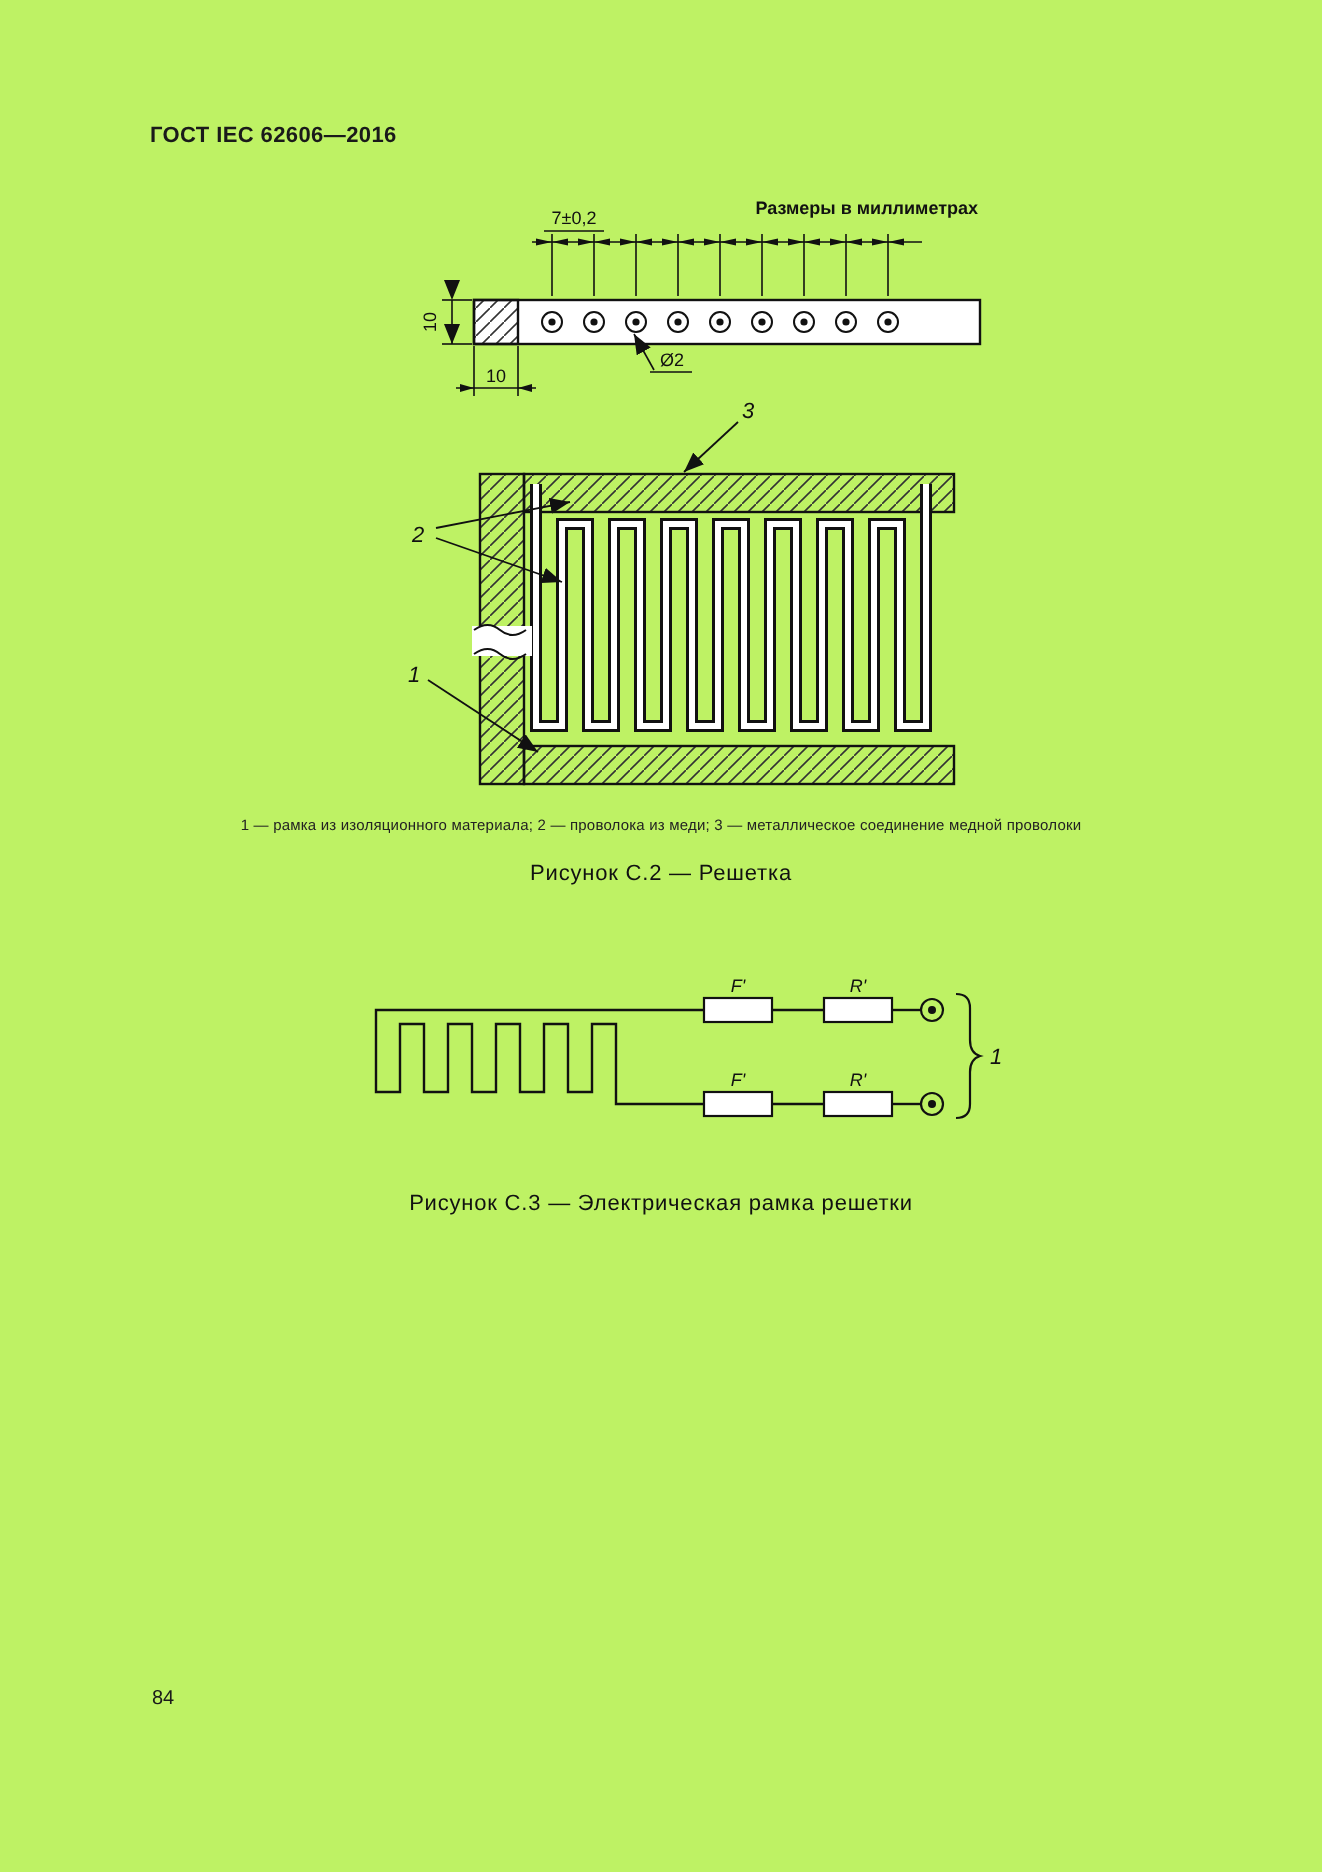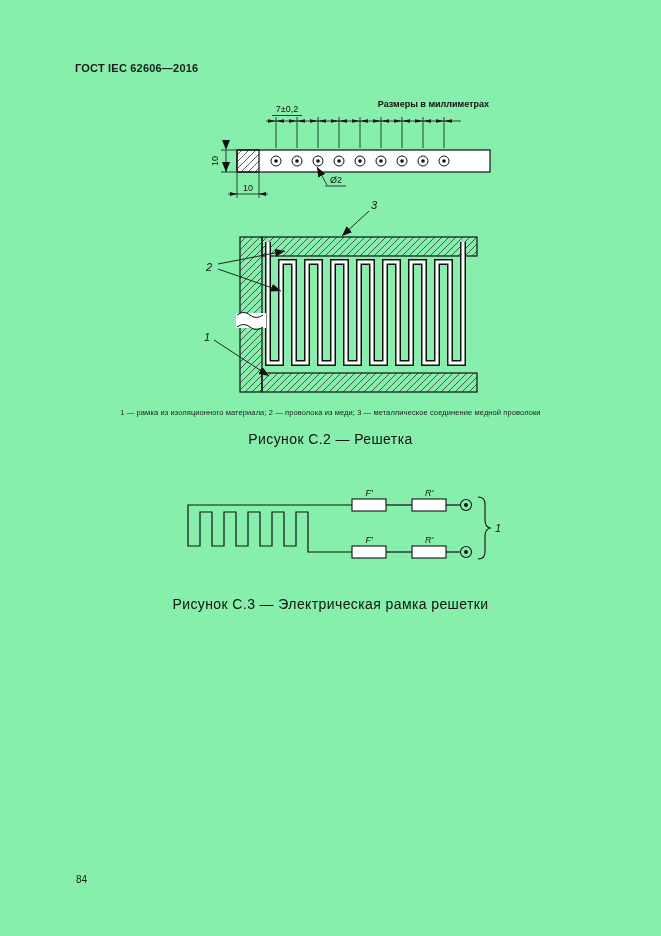--- a/index.html
+++ b/index.html
@@ -1,36 +1,36 @@
 <!DOCTYPE html>
 <html><head>
 <meta charset="utf-8">
 <style>
   html,body{margin:0;padding:0;background:#888;}
   .page{
     position:relative;
     width:661px;height:936px;
-    background:#86efac;
+    background:#bef264;
     font-family:"Liberation Sans", sans-serif;
     color:#1a1a1a;
     overflow:hidden;
     margin:0 auto;
   }
   .hdr{
     position:absolute;left:75px;top:62px;
     font-size:11px;font-weight:bold;letter-spacing:.2px;
   }
   .pagenum{
-    position:absolute;left:76px;top:874px;font-size:10px;
+    position:absolute;left:76px;top:844px;font-size:10px;
   }
   .centerline{
     position:absolute;left:0;width:661px;text-align:center;
   }
   .legend{font-size:7.5px;letter-spacing:.1px;color:#222;}
-  .figcap{font-size:14px;letter-spacing:.4px;color:#111;}
+  .figcap{font-size:11px;letter-spacing:.4px;color:#111;}
   #legend-c2{top:408px;}
   #caption-c2{top:431px;}
   #legend-c3{top:572px;}
   #caption-c3{top:596px;}
   svg text{font-family:"Liberation Sans", sans-serif;fill:#111;}
   .dimtxt{font-size:9px;}
   .callout{font-size:11px;font-style:italic;}
   .complbl{font-size:9px;font-style:italic;}
   .units{font-size:9px;font-weight:bold;}
 </style>

